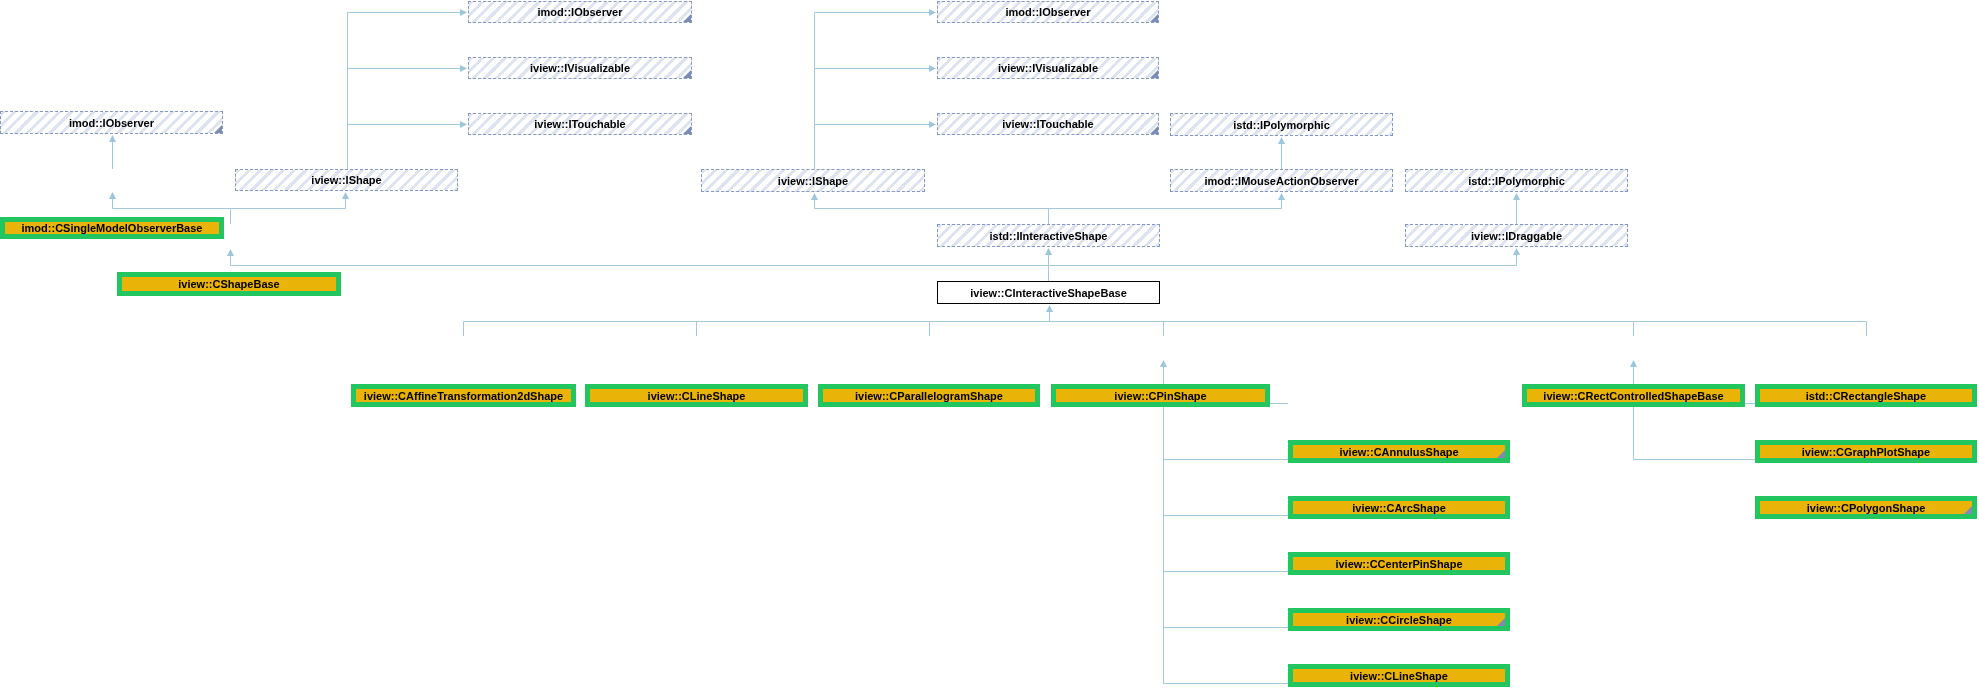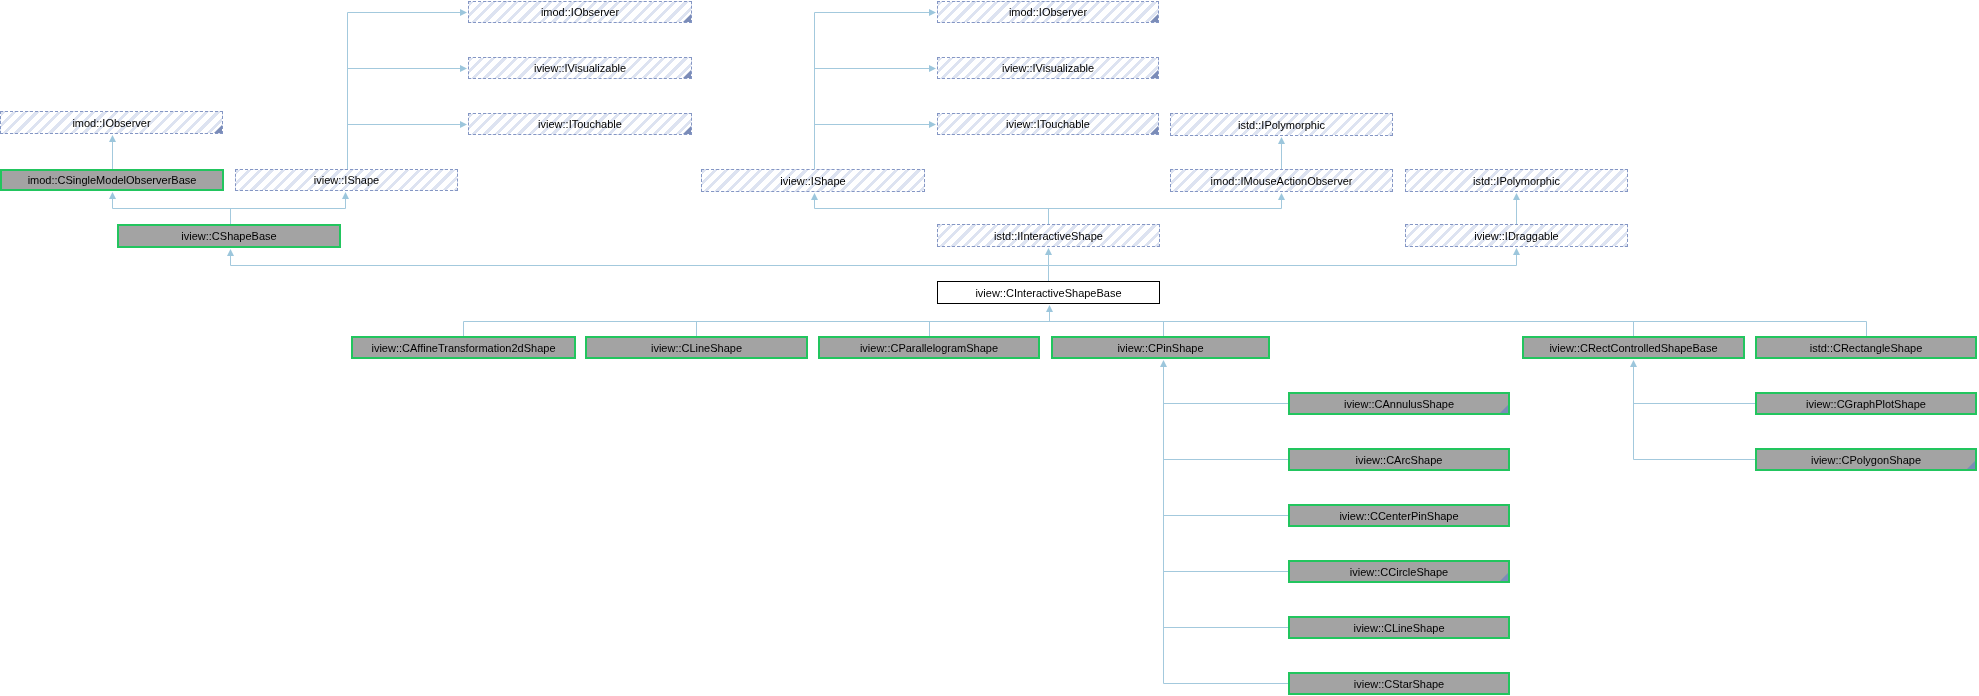--- a/index.html
+++ b/index.html
@@ -12,28 +12,30 @@
   }
   #edges{position:absolute;left:0;top:0;z-index:0;}
   .node{
     position:absolute;
     box-sizing:border-box;
     display:flex;align-items:center;justify-content:center;
     font-size:11px;color:#000;
     z-index:1;
     white-space:nowrap;
     cursor:pointer;
+    font-weight:bold;
   }
   .node.interface{
     border:1px dashed #8496c4;
     background:repeating-linear-gradient(135deg,#dde3f1 0 3px,#ffffff 3px 8px);
   }
   .node.class{
-    border:2px solid #22c55e;
-    background:#a3a3a3;
+    border:5px solid #22c55e;
+    background:#eab308;
+    margin-top:48px;
   }
   .node.focus{
     border:1px solid #000000;
     background:#ffffff;
     align-items:center;
   }
   .node.trunc::after{
     content:"";
     position:absolute;right:0;bottom:0;
     width:0;height:0;

